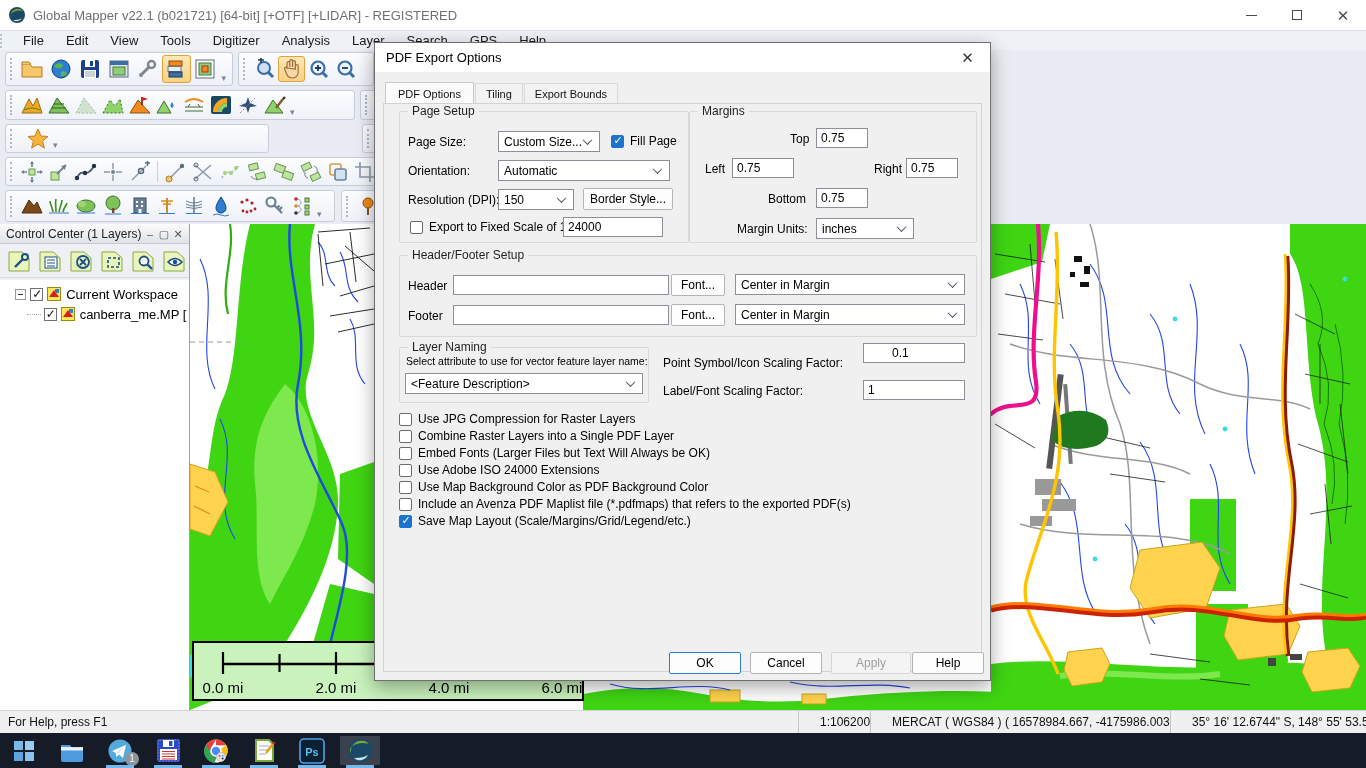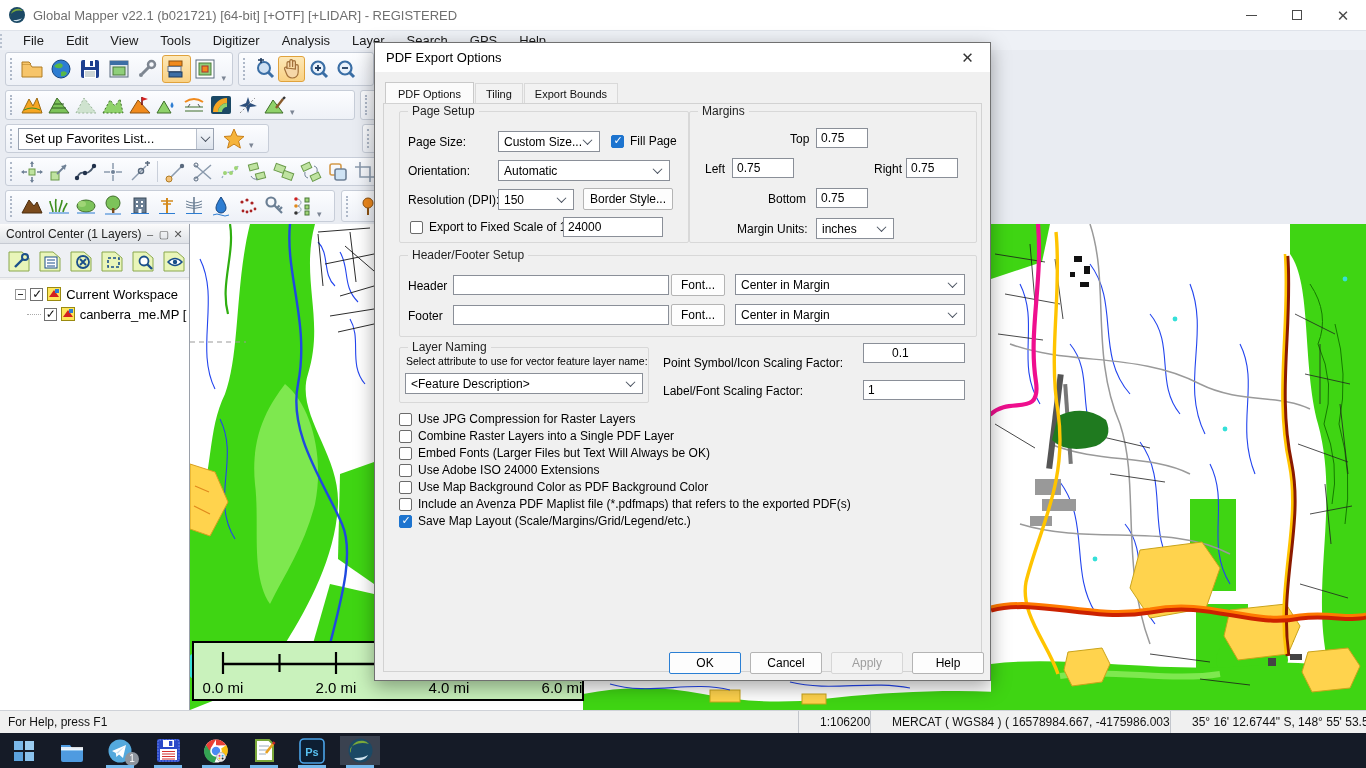--- a/index.html
+++ b/index.html
@@ -293,26 +293,20 @@
               <rect x="12" y="2" width="8" height="8" fill="#8fcf7a" stroke="#4b7a3a"></rect>
               <rect x="12" y="12" width="8" height="8" fill="#fff" stroke="#888"></rect>
             </svg>
           </div>
       </div>
     </div>
 
     <div class="trow" style="top:72px; height:33px;">
       <div class="tpanel" style="left:5px; width:264px;">
         <span class="grip"></span>
-        <div class="fav-combo">
-          <span>Set up Favorites List...</span>
-          <span class="dd">
-              <span class="chev"></span>
-            </span>
-        </div>
         <div class="tbtn small" style="margin-left:6px;">
           <svg width="24" height="24" viewBox="0 0 24 24">
               <path d="M12,2 l3,7 7,.5 -5.4,4.6 1.8,7 -6.4,-4 -6.4,4 1.8,-7 L2,9.5 9,9z" fill="#f6b43c" stroke="#c87f1a"></path>
             </svg>
         </div>
         <span class="overflow-chev">▾</span>
       </div>
       <div class="tpanel" style="left:362px; width:118px;">
         <span class="grip"></span>
       </div>
@@ -768,21 +762,21 @@
     </div>
     <span class="lbl" style="left:415px; top:89px;">Top</span>
     <input class="field" style="left: 441px; top: 85px; width: 52px;" value="0.75">
     <span class="lbl" style="left:330px; top:119px;">Left</span>
     <input class="field" style="left: 357px; top: 115px; width: 62px;" value="0.75">
     <span class="lbl" style="left:499px; top:119px;">Right</span>
     <input class="field" style="left: 531px; top: 115px; width: 52px;" value="0.75">
     <span class="lbl" style="left:393px; top:149px;">Bottom</span>
     <input class="field" style="left: 441px; top: 145px; width: 52px;" value="0.75">
     <span class="lbl" style="left:362px; top:179px;">Margin Units:</span>
-    <div class="combo" style="left:441px; top:175px; width:78px;">
+    <div class="combo" style="left:441px; top:175px; width:98px;">
       <span>inches</span>
         <span class="chev"></span>
     </div>
 
     <div class="group" style="left:24px; top:212px; width:578px; height:82px;">
       <span class="legend">Header/Footer Setup</span>
     </div>
     <span class="lbl" style="left:33px; top:236px;">Header</span>
     <input class="field" style="left: 78px; top: 232px; width: 216px;" value="">
     <div class="btn" style="left:296px; top:231px; width:54px;">
@@ -843,21 +837,21 @@
       <span class="cb checked"></span>
       <span>Save Map Layout (Scale/Margins/Grid/Legend/etc.)</span>
     </div>
 
     <div class="btn primary" style="left:294px; top:609px; width:72px;">
         <span>OK</span>
       </div>
     <div class="btn" style="left:375px; top:609px; width:72px;">
         <span>Cancel</span>
       </div>
-    <div class="btn disabled" style="left:456px; top:609px; width:72px;">
+    <div class="btn disabled" style="left:456px; top:609px; width:80px;">
         <span>Apply</span>
       </div>
     <div class="btn" style="left:537px; top:609px; width:72px;">
         <span>Help</span>
       </div>
   </div>
 
   <div class="statusbar">
     <span class="sb-cell" style="left:0; width:798px; border-left:none; padding-left:8px;">For Help, press F1</span>
     <span class="sb-cell" style="left:798px; width:72px;">1:106200</span>

